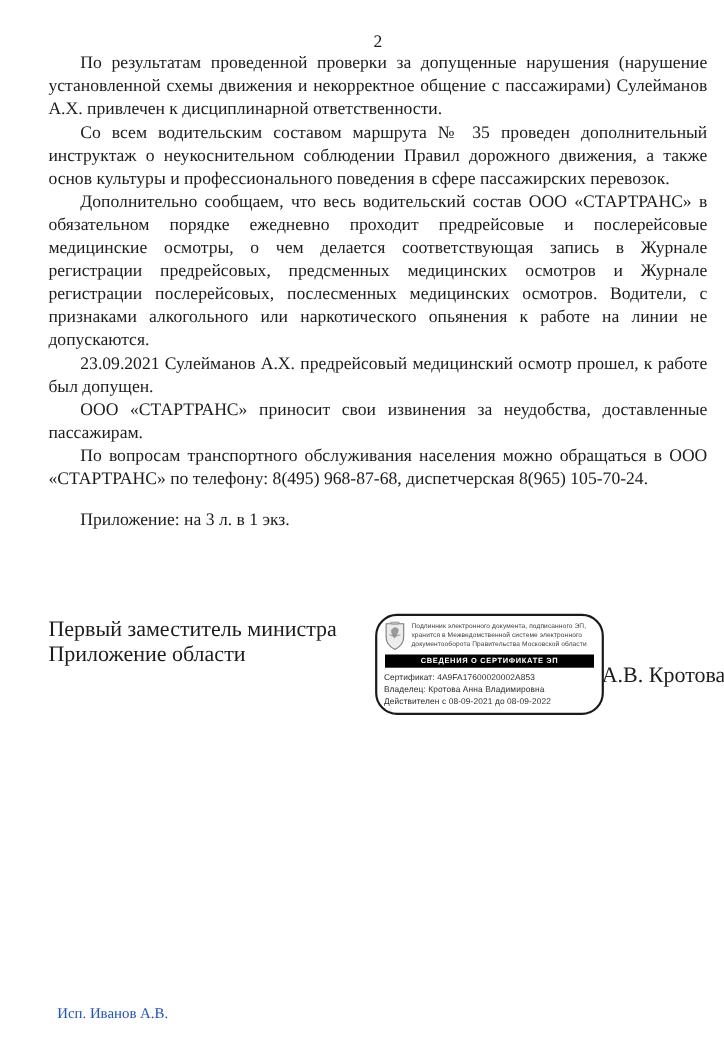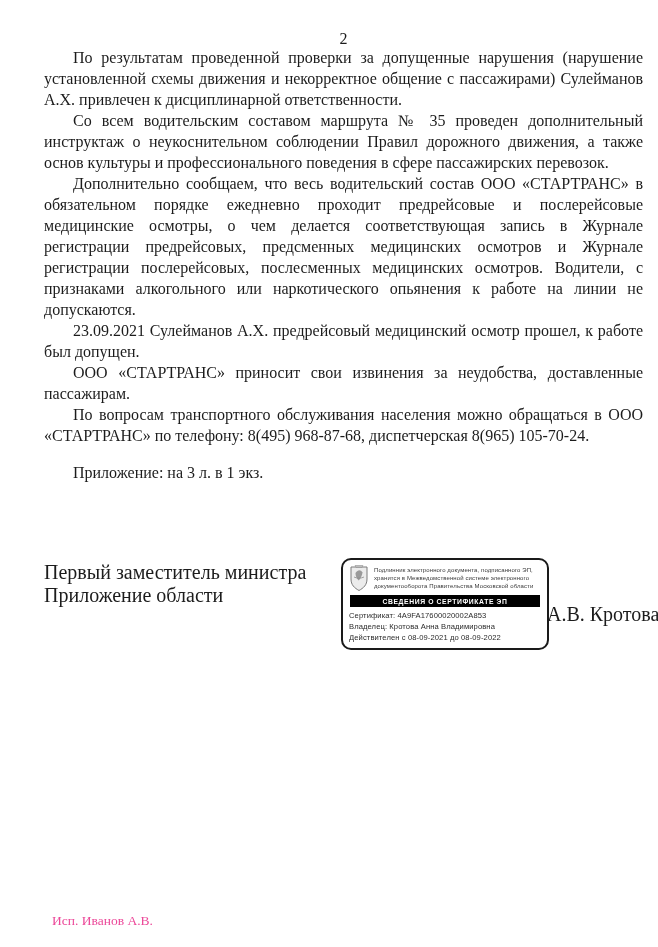--- a/index.html
+++ b/index.html
@@ -38,38 +38,38 @@
     font-size: 20px; line-height: 23px;
   }
   .sig-name {
     position: absolute; left: 503px; top: 45px; width: 96px;
     font-size: 20px; white-space: nowrap;
   }
 
   .stamp {
     position: absolute; left: 297px; top: 0px; width: 192px;
     background: #fff;
-    border: 2px solid #1a1a1a; border-radius: 10px;
+    border: 2px solid #1a1a1a; border-radius: 20px;
     padding: 4px 6px 5px 6px;
     font-family: "Liberation Sans", sans-serif;
   }
   .stamp-top { display: flex; align-items: center; gap: 5px; }
   .emblem { flex: 0 0 auto; width: 20px; height: 28px; }
   .stamp-header { font-size: 6px; line-height: 8px; color: #3a3a3a; letter-spacing: 0.1px; }
   .stamp-header div { white-space: nowrap; }
   .stamp-bar {
     margin: 3px 1px 3px 1px; background: #000; color: #fff;
     font-size: 6.8px; font-weight: bold; letter-spacing: 0.6px;
     text-align: center; padding: 2.5px 0 2px 0;
   }
   .stamp-lines { font-size: 7.6px; line-height: 11px; color: #2a2a2a; letter-spacing: 0.1px; }
 
   .footer {
     position: absolute; left: 52px; top: 913px;
-    font-size: 13.5px; color: #ec4899;
+    font-size: 13.5px; color: #1d4ed8;
   }
 </style>
 </head>
 <body>
 
 <div class="page">
 
   <div class="page-number">2</div>
 
   <div class="content">

